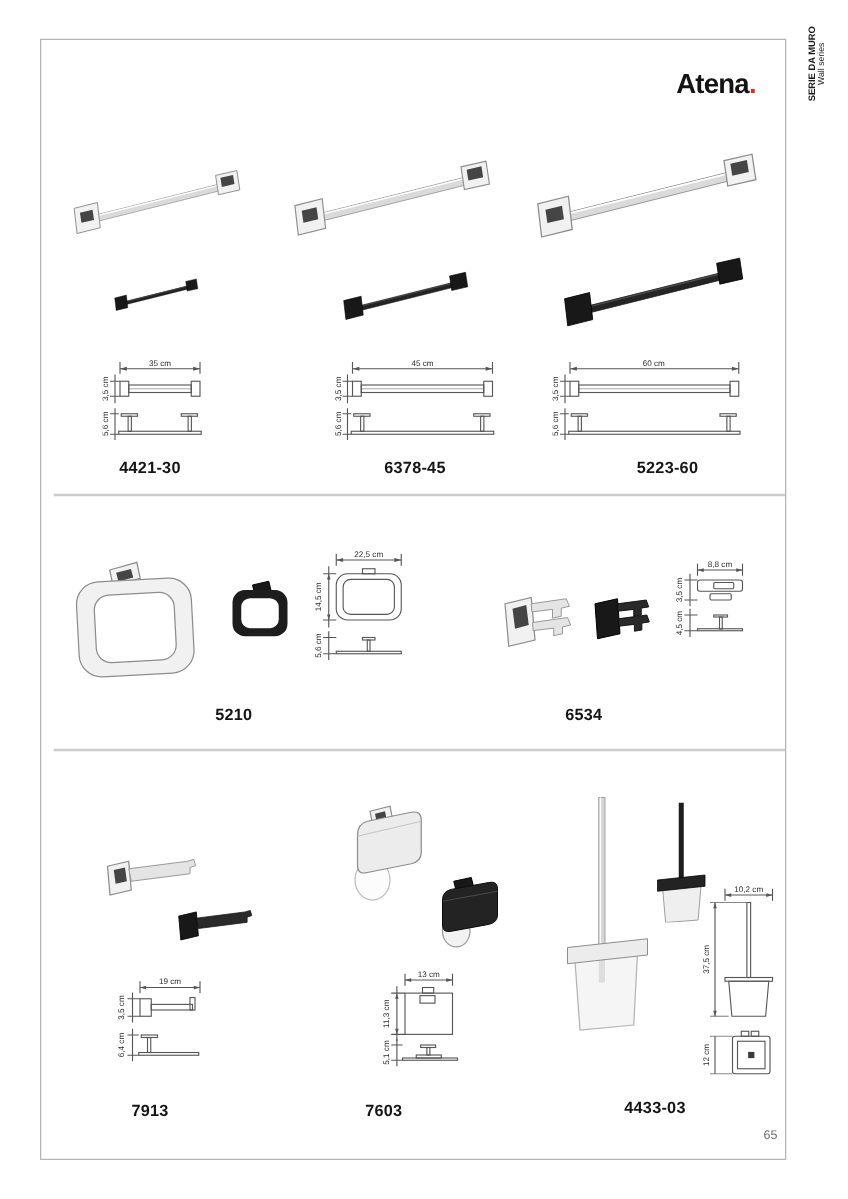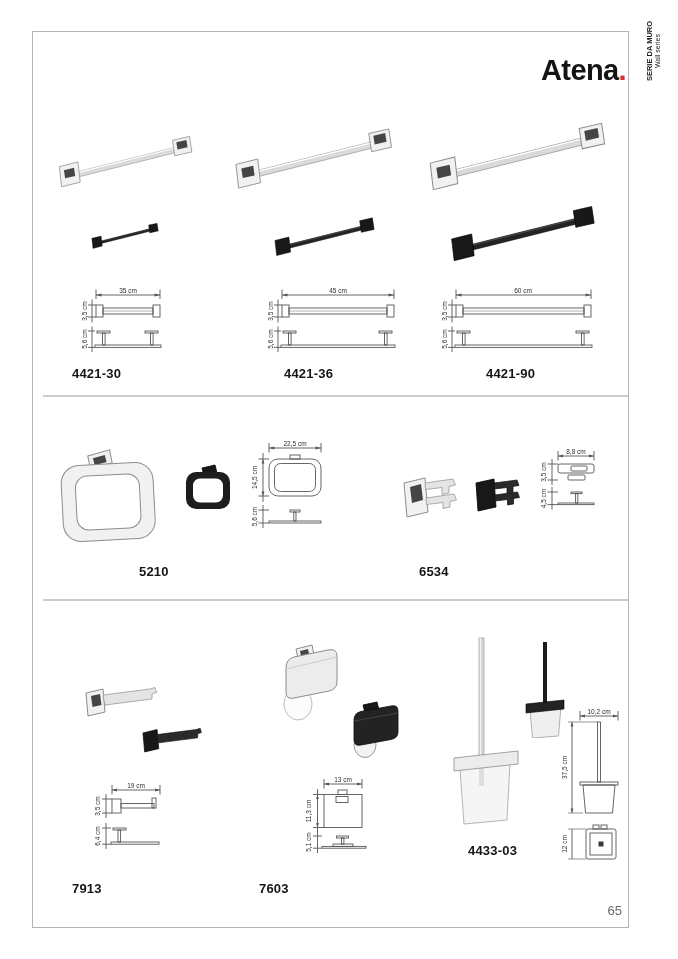--- a/index.html
+++ b/index.html
@@ -1,28 +1,28 @@
 <!DOCTYPE html>
 <html><head>
 <meta charset="utf-8">
 <style>
   html,body{margin:0;padding:0;background:#ffffff;}
   .page{position:relative;width:678px;height:959px;background:#ffffff;overflow:hidden;
         font-family:"Liberation Sans",sans-serif;}
   .abs{position:absolute;}
   .frame{position:absolute;left:32px;top:31px;width:595px;height:895px;border:1px solid #b4b4b4;}
-  .brand{position:absolute;left:541px;top:54px;font-size:29px;font-weight:800;color:#141414;letter-spacing:-0.6px;}
+  .brand{position:absolute;left:541px;top:54px;font-size:22px;font-weight:800;color:#141414;letter-spacing:-0.6px;}
   .brand .dot{color:#d2342a;}
   .side-label{position:absolute;left:622px;top:39px;width:70px;height:24px;
               transform:rotate(-90deg);transform-origin:center;text-align:center;line-height:1.2;}
   .side-label .l1{font-size:7.5px;font-weight:bold;color:#1a1a1a;white-space:nowrap;}
   .side-label .l2{font-size:7px;color:#1a1a1a;white-space:nowrap;}
   .divider{position:absolute;left:43px;width:585px;height:2px;background:#cccccc;}
-  .code{position:absolute;font-weight:bold;font-size:13px;color:#151515;text-align:left;letter-spacing:.2px;}
-  .pagenum{position:absolute;left:596px;top:903px;width:26px;text-align:right;font-size:13px;color:#6a6a6a;}
+  .code{position:absolute;font-weight:bold;font-size:13px;color:#151515;text-align:center;letter-spacing:.2px;}
+  .pagenum{position:absolute;left:596px;top:903px;width:26px;text-align:right;font-size:10px;color:#6a6a6a;}
   
   .c-plate{fill:#f1f1f1;stroke:#8d8d8d;stroke-width:1;}
   .c-dark{fill:#454545;}
   .c-bar{fill:#dadada;stroke:#8d8d8d;stroke-width:.7;}
   .c-lite{fill:#e4e4e4;stroke:#8d8d8d;stroke-width:.7;}
   .b-plate{fill:#181818;stroke:#000;stroke-width:.8;}
   .b-bar{fill:#242424;stroke:#0c0c0c;stroke-width:.7;}
   .b-lite{fill:#2a2a2a;stroke:#0c0c0c;stroke-width:.7;}
   
   .tlg line,.tlg rect,.tlg polygon{stroke:#565656;stroke-width:.9;fill:none;}
@@ -178,22 +178,22 @@
         <rect x="139.5" y="47" width="2.6" height="12"></rect>
       <rect x="13" y="59" width="137" height="2.4"></rect>
       <line x1="6" y1="45" x2="13" y2="45"></line>
         <line x1="6" y1="61.4" x2="13" y2="61.4"></line>
         <line x1="10" y1="40.5" x2="10" y2="66"></line>
     </g>
     <text class="dim" transform="rotate(-90 4.5 53)" x="4.5" y="53" text-anchor="middle">5,6 cm</text>
   </svg>
 
   <div class="code" style="left:72px;top:366px;width:96px">4421-30</div>
-  <div class="code" style="left:284px;top:366px;width:96px">4421-36</div>
-  <div class="code" style="left:486px;top:366px;width:96px">4421-90</div>
+  <div class="code" style="left:284px;top:366px;width:96px">6378-45</div>
+  <div class="code" style="left:486px;top:366px;width:96px">5223-60</div>
 
   <div class="divider" style="top:395px"></div>
 
   <svg class="abs" style="left:56px;top:448px" width="104" height="96" viewBox="0 0 104 96">
     <g transform="rotate(-3 52 50)">
       <polygon class="c-plate" points="34,7 56,2 58,15 36,20"></polygon>
       <polygon class="c-dark" points="39,9.5 51,7 52.5,14 40.5,16.5"></polygon>
       <path fill="#f1f1f1" stroke="#8d8d8d" stroke-width="1" fill-rule="evenodd" d="M24,16 H80 A18,18 0 0 1 98,34 V74 A18,18 0 0 1 80,92 H24 A18,18 0 0 1 6,74 V34 A18,18 0 0 1 24,16 Z
            M32,27 H72 A12,12 0 0 1 84,39 V69 A12,12 0 0 1 72,81 H32 A12,12 0 0 1 20,69 V39 A12,12 0 0 1 32,27 Z"></path>
     </g>
@@ -409,16 +409,16 @@
       <line x1="8" y1="7" x2="26" y2="7" opacity=".7"></line>
         <line x1="8" y1="37" x2="26" y2="37" opacity=".7"></line>
       <line x1="12" y1="7" x2="12" y2="37"></line>
     </g>
     <rect x="38.5" y="19.5" width="5" height="5" fill="#3a3a3a"></rect>
     <text class="dim" transform="rotate(-90 7 22)" x="7" y="22" text-anchor="middle">12 cm</text>
   </svg>
 
   <div class="code" style="left:72px;top:881px;width:96px">7913</div>
   <div class="code" style="left:259px;top:881px;width:96px">7603</div>
-  <div class="code" style="left:468px;top:843px;width:112px">4433-03</div>
+  <div class="code" style="left:468px;top:878px;width:112px">4433-03</div>
 
   <div class="pagenum">65</div>
 </div>
 
 </body></html>

